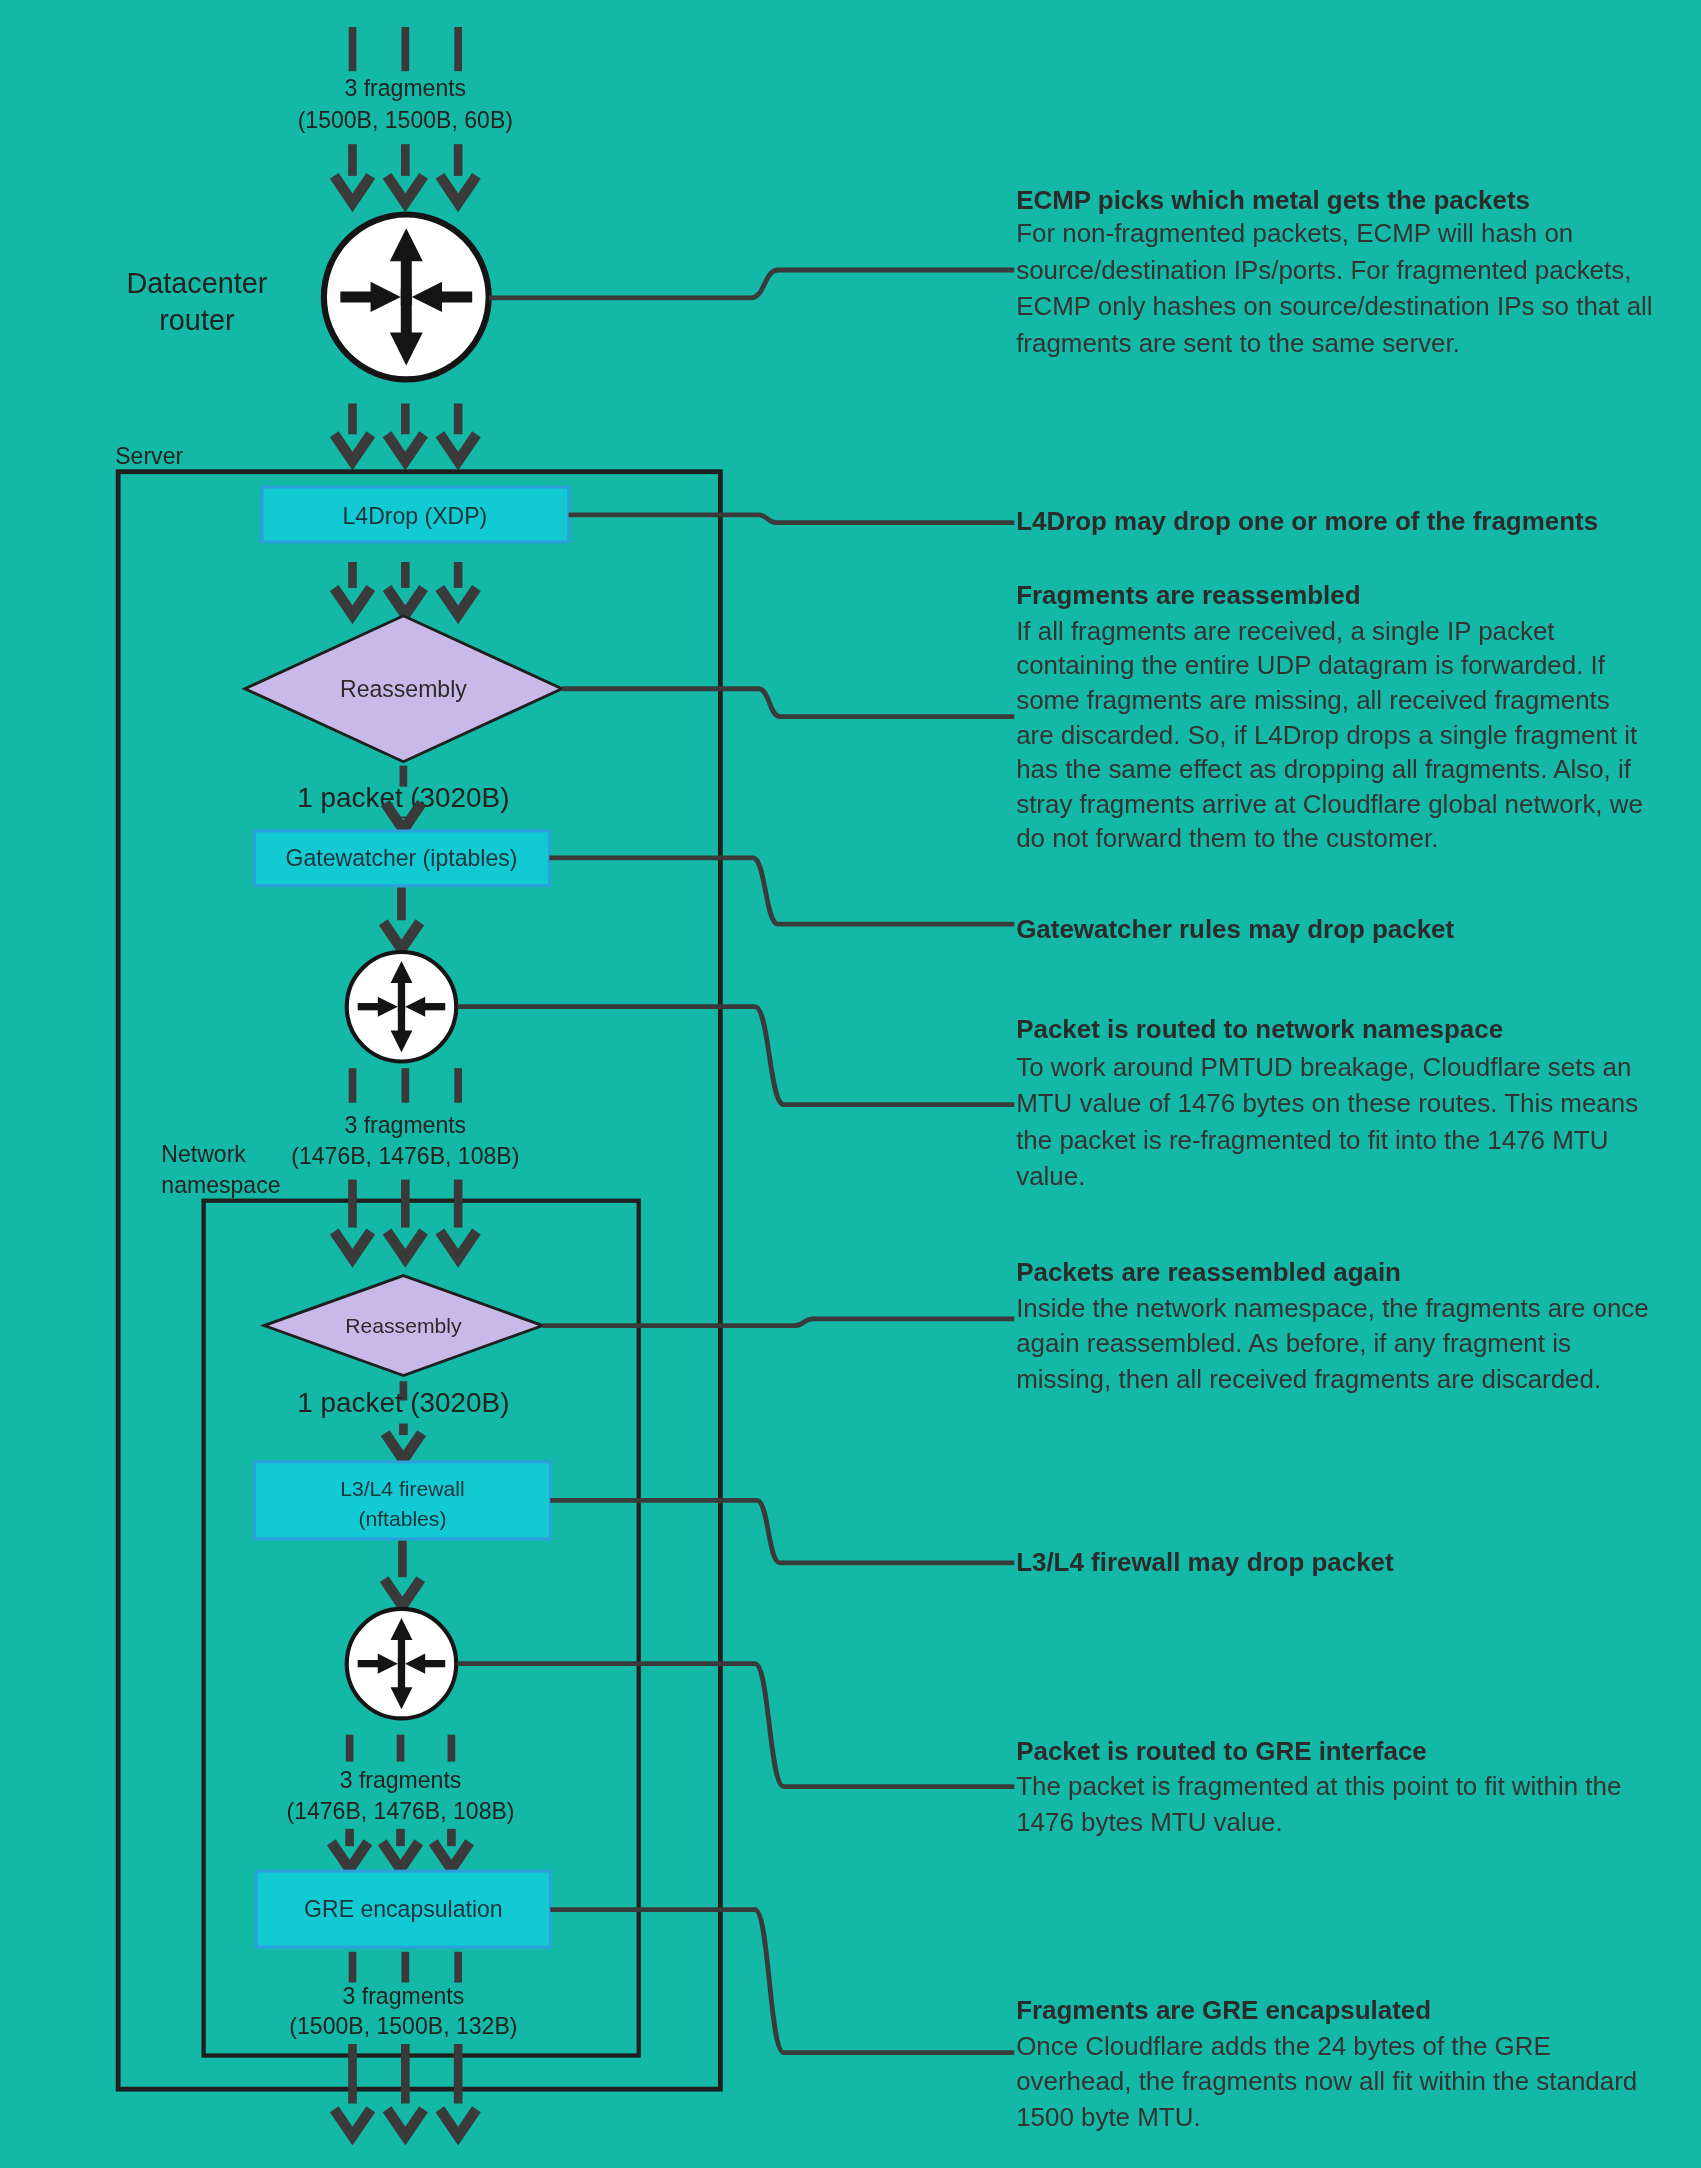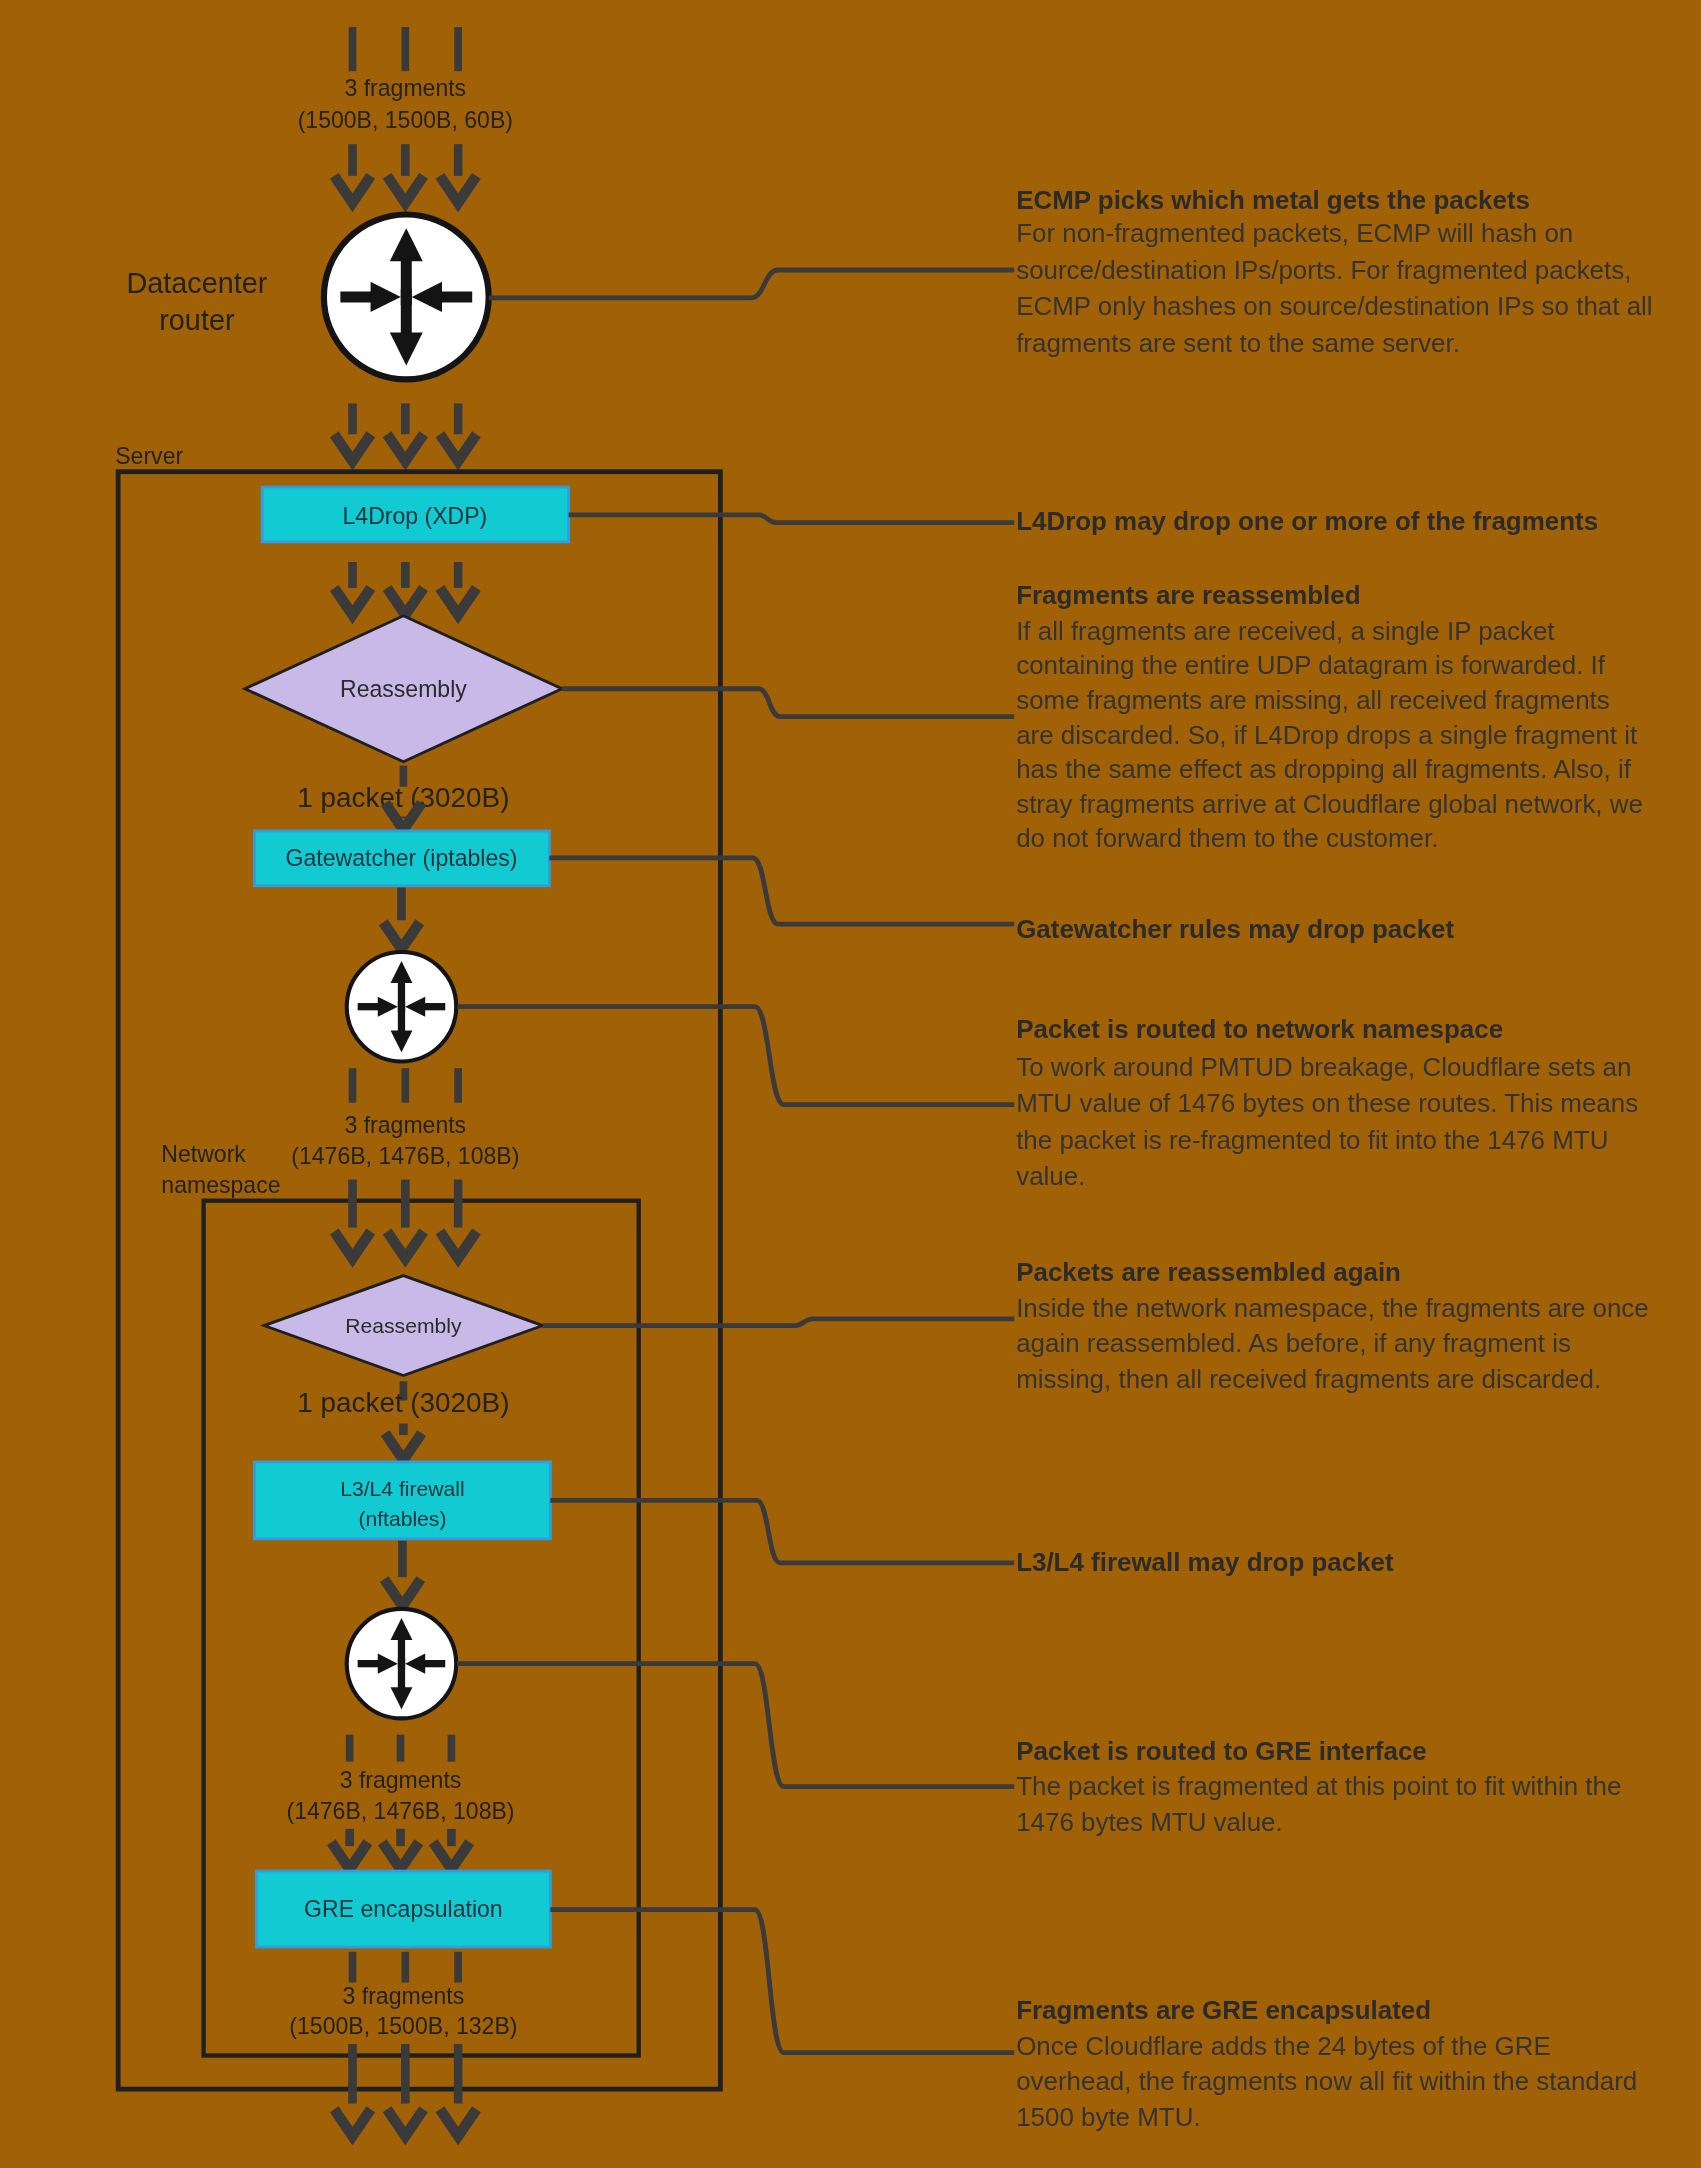--- a/index.html
+++ b/index.html
@@ -1,16 +1,16 @@
 <!DOCTYPE html>
 <html><head>
 <meta charset="utf-8">
 <style>
   html,body { margin:0; padding:0; background:#ffffff; }
-  .stage { width:1701px; height:2168px; position:relative; background:#a16207; }
+  .stage { width:1701px; height:2168px; position:relative; background:#14b8a6; }
   svg  { display:block; }
   text { font-family:"Liberation Sans", sans-serif; }
   .lbl   { font-size:24px; fill:#222222; }
   .lbl-lg{ font-size:29px; fill:#222222; }
   .dc    { font-size:30px; fill:#222222; }
   .node  { font-size:24px; fill:#1c333c; }
   .node-sm{ font-size:22px; fill:#1c333c; }
   .dia   { font-size:24px; fill:#2b2b2b; }
   .dia-sm{ font-size:22px; fill:#2b2b2b; }
   .ann   { font-size:27px; fill:#333333; }

